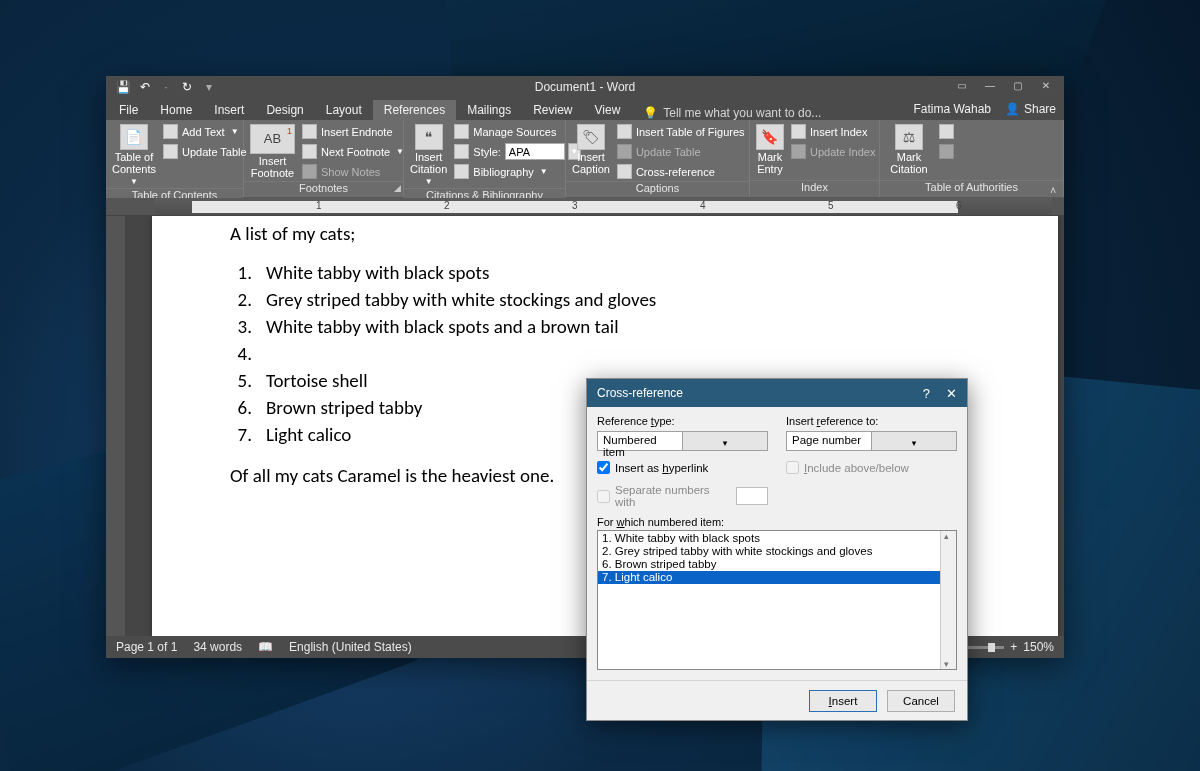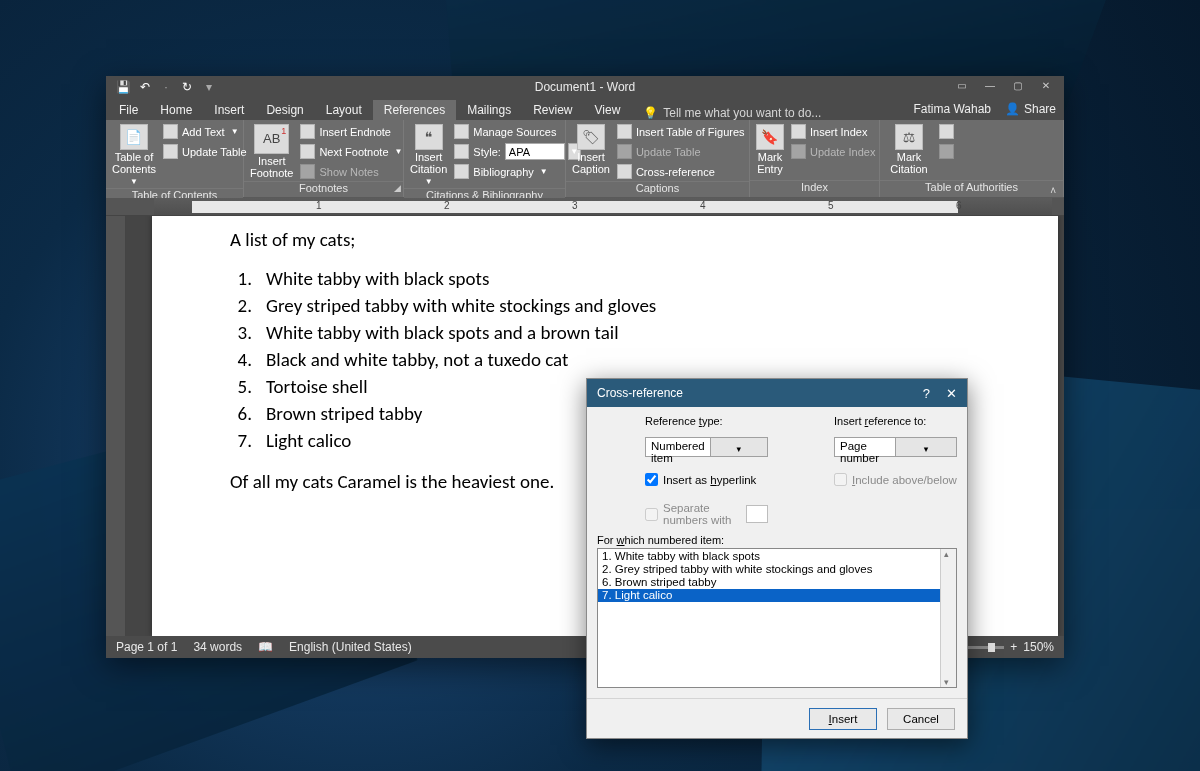--- a/index.html
+++ b/index.html
@@ -47,37 +47,37 @@
   .bigbtn { width:52px; display:flex; flex-direction:column; align-items:center; justify-content:flex-start; padding-top:2px; gap:1px; color:#fff; font-size:11px; text-align:center; line-height:12px;}
   .bigbtn .bigico { width:28px; height:26px; background:#dcdcdc; border:1px solid #bbb; display:flex; align-items:center; justify-content:center; font-size:14px; color:#555;}
   .bigbtn .cap { min-height:24px; }
   .bigbtn .drop { font-size:8px; }
   .smallcol { display:flex; flex-direction:column; gap:1px; padding-top:0; }
   .smallbtn { height:19px; display:flex; align-items:center; gap:4px; padding:0 3px; color:#fff; font-size:11px; white-space:nowrap;}
   .smallbtn .sico { width:15px; height:15px; background:#dcdcdc; border:1px solid #b5b5b5; display:inline-block;}
   .smallbtn.dim { color:#b8b8b8; }
   .smallbtn.dim .sico { opacity:.5; }
   .drop8 { font-size:8px; margin-left:2px;}
-  .abmark { width:35px; height:30px; background:#dcdcdc; border:1px solid #bbb; display:flex; align-items:center; justify-content:center; font-size:13px; color:#444; position:relative;}
+  .abmark { width:45px; height:30px; background:#dcdcdc; border:1px solid #bbb; display:flex; align-items:center; justify-content:center; font-size:13px; color:#444; position:relative;}
   .abmark sup { color:#c33; position:absolute; top:0; right:2px; font-size:9px;}
   .stylebox { display:flex; align-items:center; gap:3px; }
   .stylebox input { width:60px; height:17px; font-size:11px; border:1px solid #aaa; background:#fff; padding:0 3px;}
   .stylebox .dd { width:13px; height:17px; background:#dcdcdc; border:1px solid #aaa; font-size:8px; text-align:center; line-height:15px;}
   .collapse { position:absolute; right:8px; bottom:2px; color:#ddd; font-size:10px;}
   .ribbonwrap { position:relative; }
   
   .ruler { height:18px; background:#555; position:relative; overflow:hidden; border-bottom:1px solid #444;}
   .ruler .track { position:absolute; left:48px; right:12px; top:0; height:18px; background:linear-gradient(#5c5c5c,#4e4e4e);}
   .ruler .white { position:absolute; left:86px; width:766px; top:3px; height:12px; background:#e8e8e8;}
   .ruler .num { position:absolute; top:2px; font-size:10px; color:#444; }
   
   .docarea { flex:1; background:#454545; display:flex; position:relative; overflow:hidden;}
   .leftgutter { width:20px; background:#555; border-right:1px solid #444;}
   .page { margin-left:26px; margin-top:0; width:906px; background:#fff; height:420px; color:#000; font-family:"Calibri","Segoe UI",sans-serif; box-shadow:0 0 6px rgba(0,0,0,.4);}
-  .page-inner { padding:12px 0 0 78px; }
+  .page-inner { padding:6px 0 0 78px; }
   .page .intro { font-size:19px; margin-bottom:14px;}
   .page ol { list-style:none; }
   .page li { font-size:19px; line-height:27px; display:flex;}
   .page li .n { width:36px; text-align:right; padding-right:14px;}
   .page .after { font-size:19px; margin-top:16px;}
   
   .status { height:22px; background:#4b4b4b; display:flex; align-items:center; padding:0 10px; gap:16px; font-size:12px; color:#e8e8e8; position:relative;}
   .status .zoom { position:absolute; right:10px; display:flex; align-items:center; gap:6px;}
   .status .slider { width:60px; height:3px; background:#888; position:relative;}
   .status .slider::after { content:""; position:absolute; left:44px; top:-3px; width:7px; height:9px; background:#ddd;}
@@ -86,21 +86,21 @@
     position:absolute; left:586px; top:378px; width:382px;
     background:#f0f0f0; border:1px solid #8a8a8a;
     box-shadow:0 6px 24px rgba(0,0,0,.5);
     font-size:11.5px; color:#000;
   }
   .dlg-title { height:28px; background:#2a5a7a; color:#fff; display:flex; align-items:center; padding:0 10px; justify-content:space-between;}
   .dlg-title .t { font-size:12px;}
   .dlg-title .ctrls { display:flex; gap:16px; font-size:13px;}
   .dlg-body { padding:8px 10px 10px 10px; }
   .dlg-row { display:flex; gap:18px; }
-  .dlg-col { flex:1; display:flex; flex-direction:column; gap:10px;margin-left:48px;}
+  .dlg-col { flex:1; display:flex; flex-direction:column; gap:4px;}
   .dlg-lbl { font-size:11px; }
   .dlg-lbl .u { text-decoration:underline; }
   .combo { display:flex; border:1px solid #a0a0a0; background:#fff; height:20px;}
   .combo span { flex:1; padding:2px 5px; font-size:11.5px;}
   .combo .cb { width:17px; background:#e5e5e5; border-left:1px solid #a0a0a0; text-align:center; font-size:9px; line-height:18px;}
   .chk { display:flex; align-items:center; gap:5px; margin-top:6px; font-size:11.5px;}
   .chk input { width:13px; height:13px;}
   .sep-input { width:34px; height:18px; border:1px solid #bdbdbd; background:#fff; margin-left:4px;}
   .listlbl { margin-top:8px; font-size:11px;}
   .listbox { margin-top:2px; height:140px; border:1px solid #888; background:#fff; overflow:hidden; position:relative;}
@@ -339,21 +339,20 @@
           <li>
               <span class="n">2.</span>
               <span>Grey striped tabby with white stockings and gloves</span>
             </li>
           <li>
               <span class="n">3.</span>
               <span>White tabby with black spots and a brown tail</span>
             </li>
           <li>
               <span class="n">4.</span>
-              <span>Black and white tabby, not a tuxedo cat</span>
             </li>
           <li>
               <span class="n">5.</span>
               <span>Tortoise shell</span>
             </li>
           <li>
               <span class="n">6.</span>
               <span>Brown striped tabby</span>
             </li>
           <li>

